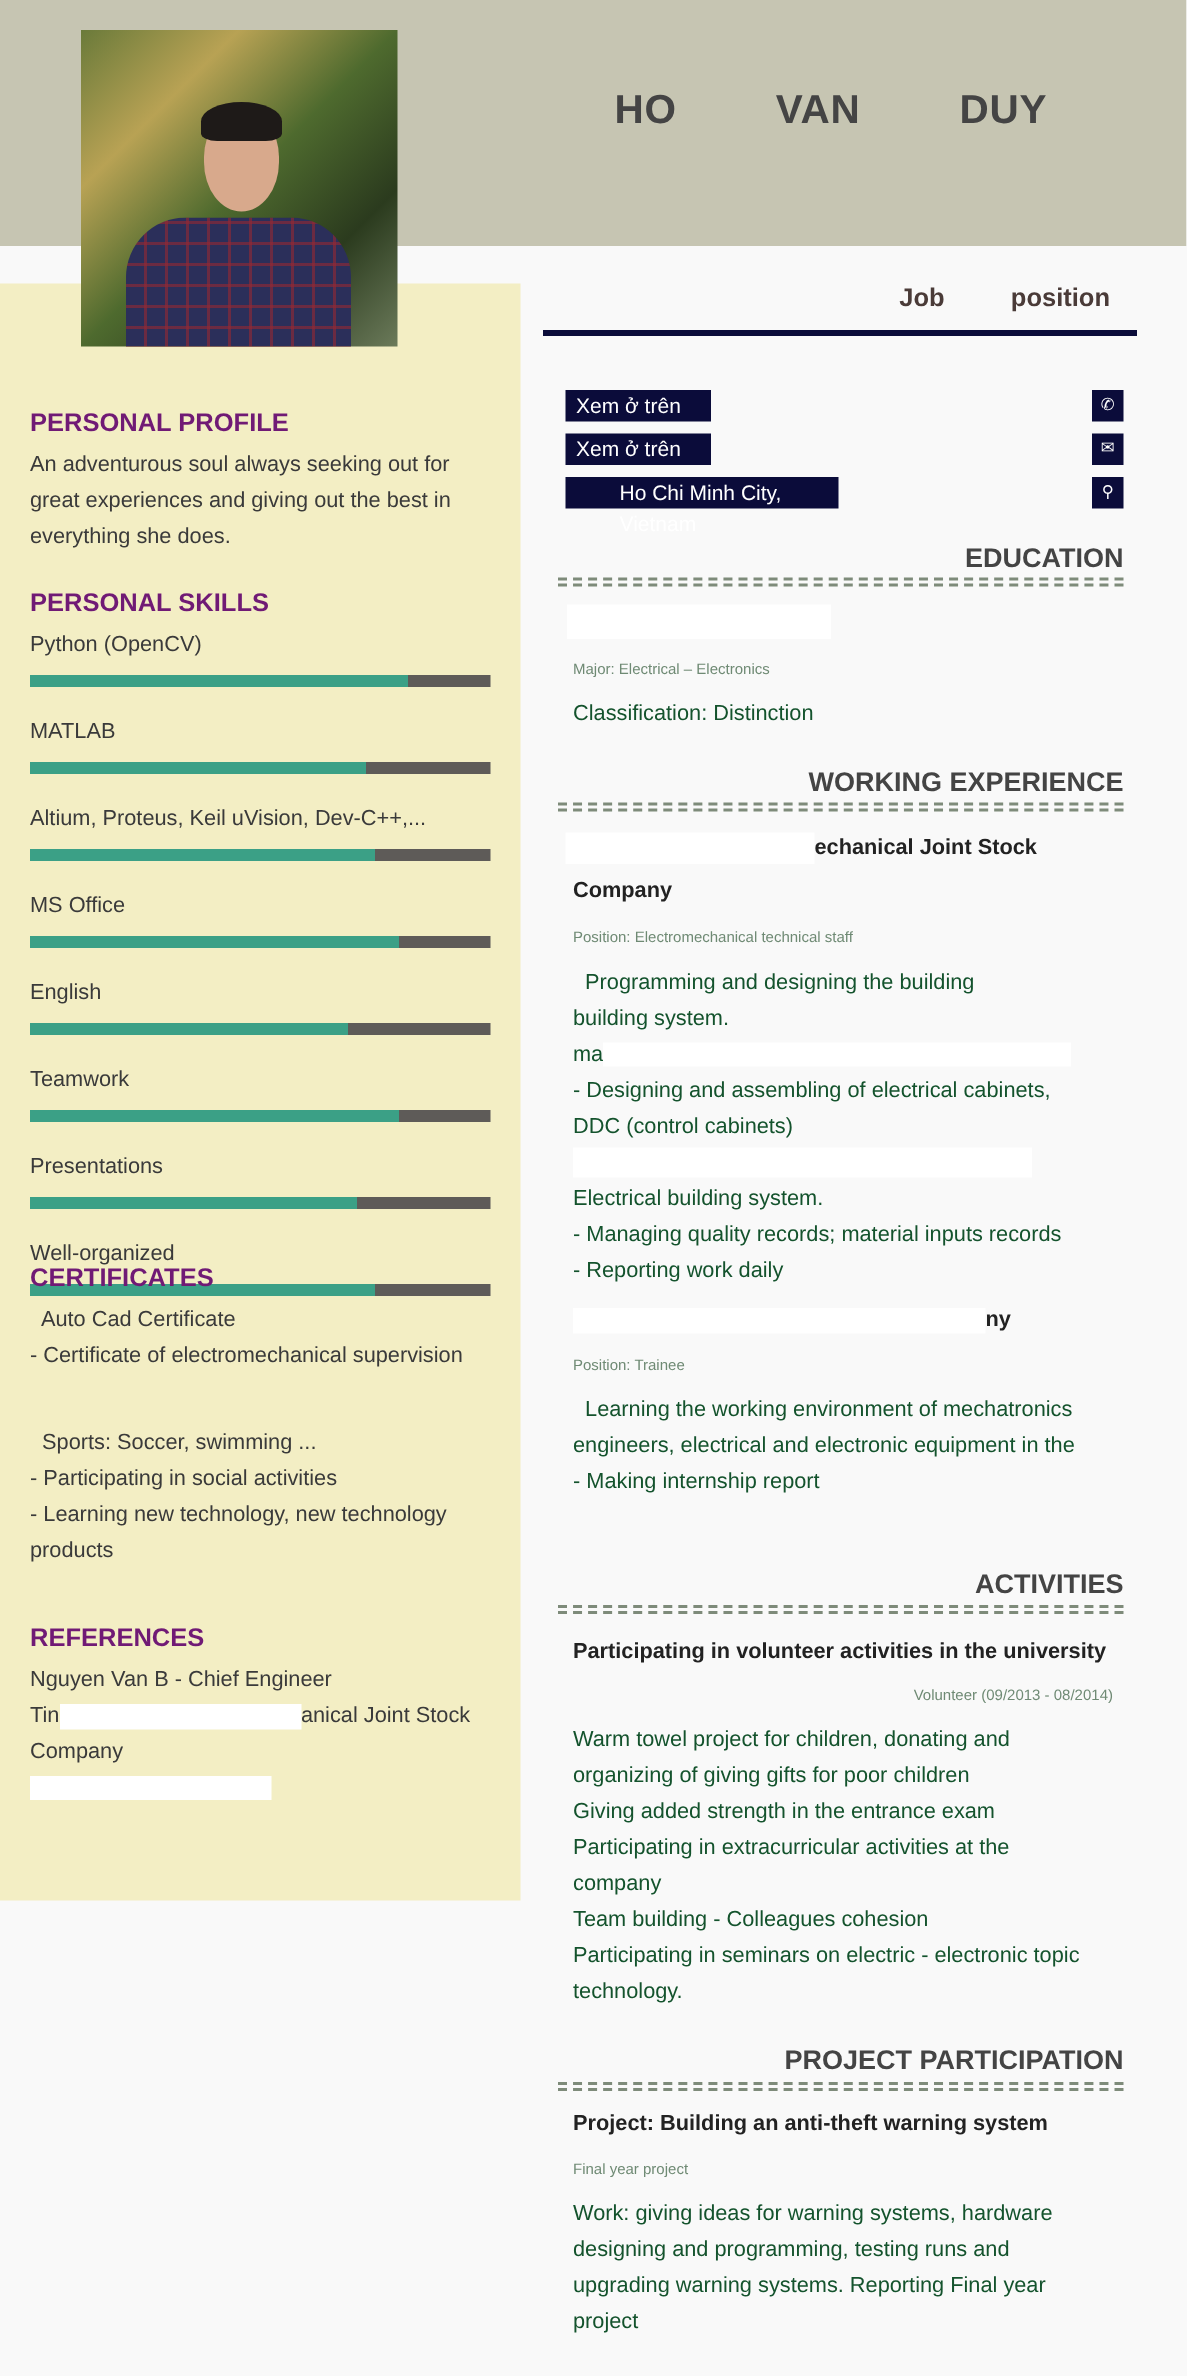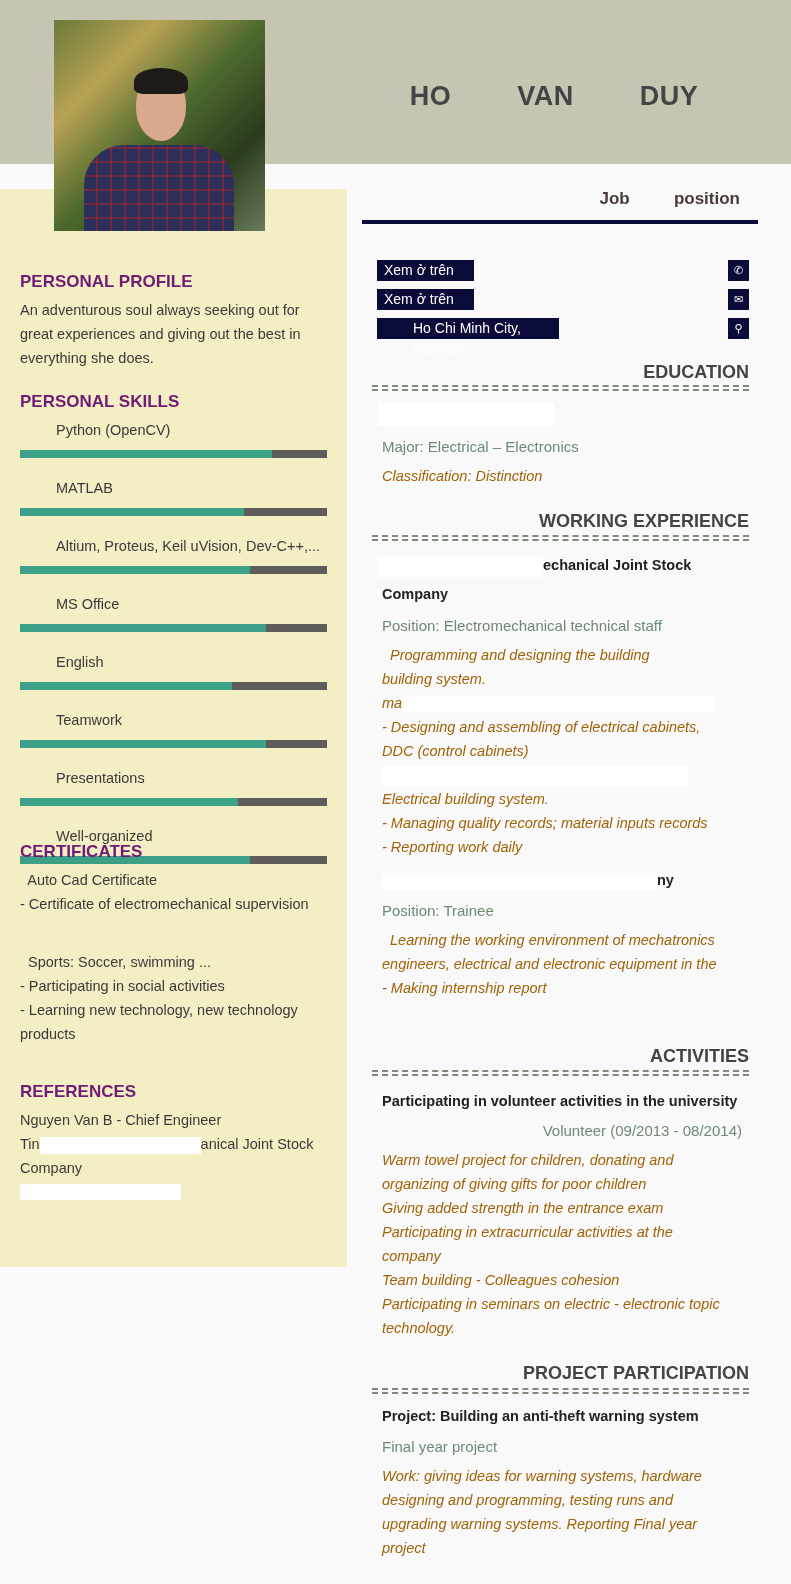--- a/index.html
+++ b/index.html
@@ -11,21 +11,20 @@
     position: relative;
   }
   .header-band {
     position: absolute; left: 0; top: 0; width: 791px; height: 164px;
     background: #c6c5b2;
   }
   .name {
     position: absolute; left: 360px; top: 58px; width: 388px; text-align: center;
     font-size: 27px; font-weight: bold; color: #444; letter-spacing: 0.5px;
     word-spacing: 14px;
-    margin-top: 23px;
   }
   .left-col {
     position: absolute; left: 0; top: 189px; width: 347px; height: 1078px;
     background: #f3eec4;
   }
   .photo {
     position: absolute; left: 54px; top: 20px; width: 211px; height: 211px;
     background: linear-gradient(135deg, #6a7a3a 0%, #b8a254 25%, #4e6a2e 50%, #2b3b1e 75%, #6b7a5a 100%);
     overflow: hidden;
   }
@@ -45,21 +44,21 @@
       #2b2f5a;
     border-radius: 40px 40px 0 0;
   }
   .lc { position: absolute; left: 20px; width: 310px; }
   .lc h2 {
     font-size: 17px; font-weight: bold; color: #701a75; margin-bottom: 6px;
   }
   .lc p, .lc li {
     font-size: 14.5px; line-height: 24px; color: #3a3a3a; list-style: none;
   }
-  .skill-label { font-size: 14.5px; color: #3a3a3a; height: 20px; margin-left: 36px; }
+  .skill-label { font-size: 14.5px; color: #3a3a3a; height: 20px; }
   .skill-bar {
     width: 307px; height: 8px; background: #5e5b58; margin: 8px 0 22px 0; position: relative;
   }
   .skill-fill { position: absolute; left: 0; top: 0; height: 100%; background: #3ba086; }
   .redact { display: inline-block; background: #fff; }
 
   .job {
     position: absolute; left: 360px; top: 189px; width: 380px; text-align: right;
     font-size: 17px; font-weight: bold; color: #4a3b38; word-spacing: 10px;
   }
@@ -78,22 +77,22 @@
   .sec-title {
     position: absolute; left: 372px; width: 377px; text-align: right;
     font-size: 18px; font-weight: bold; color: #444;
   }
   .sep {
     position: absolute; left: 372px; width: 377px; height: 6px;
     border-top: 2px dashed #7e8b7a; border-bottom: 2px dashed #7e8b7a;
   }
   .rc { position: absolute; left: 382px; width: 360px; }
   .rc .bold { font-size: 14.5px; font-weight: bold; color: #222; line-height: 24px; }
-  .rc .sub { font-size: 15px; color: #6f8a74; line-height: 24px; }
-  .rc .txt { font-size: 14.5px; color: #a16207; line-height: 24px; font-style: italic; }
+  .rc .sub { font-size: 10px; color: #6f8a74; line-height: 24px; }
+  .rc .txt { font-size: 14.5px; color: #14532d; line-height: 24px; }
 </style>
 </head>
 <body>
 
 <div class="header-band"></div>
 <div class="name" style="white-space:pre;">HO   VAN   DUY</div>
 
 <div class="left-col"></div>
 
 <div class="photo">

